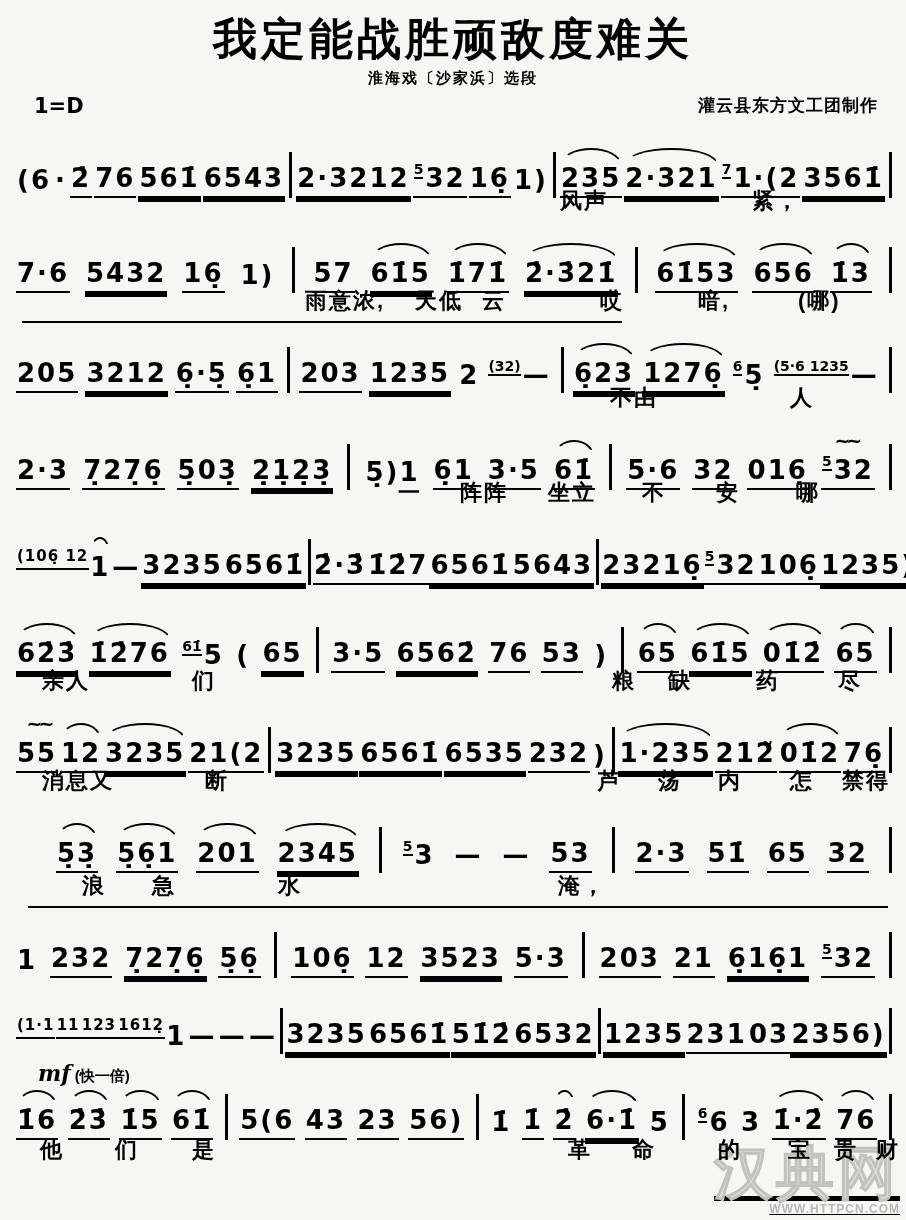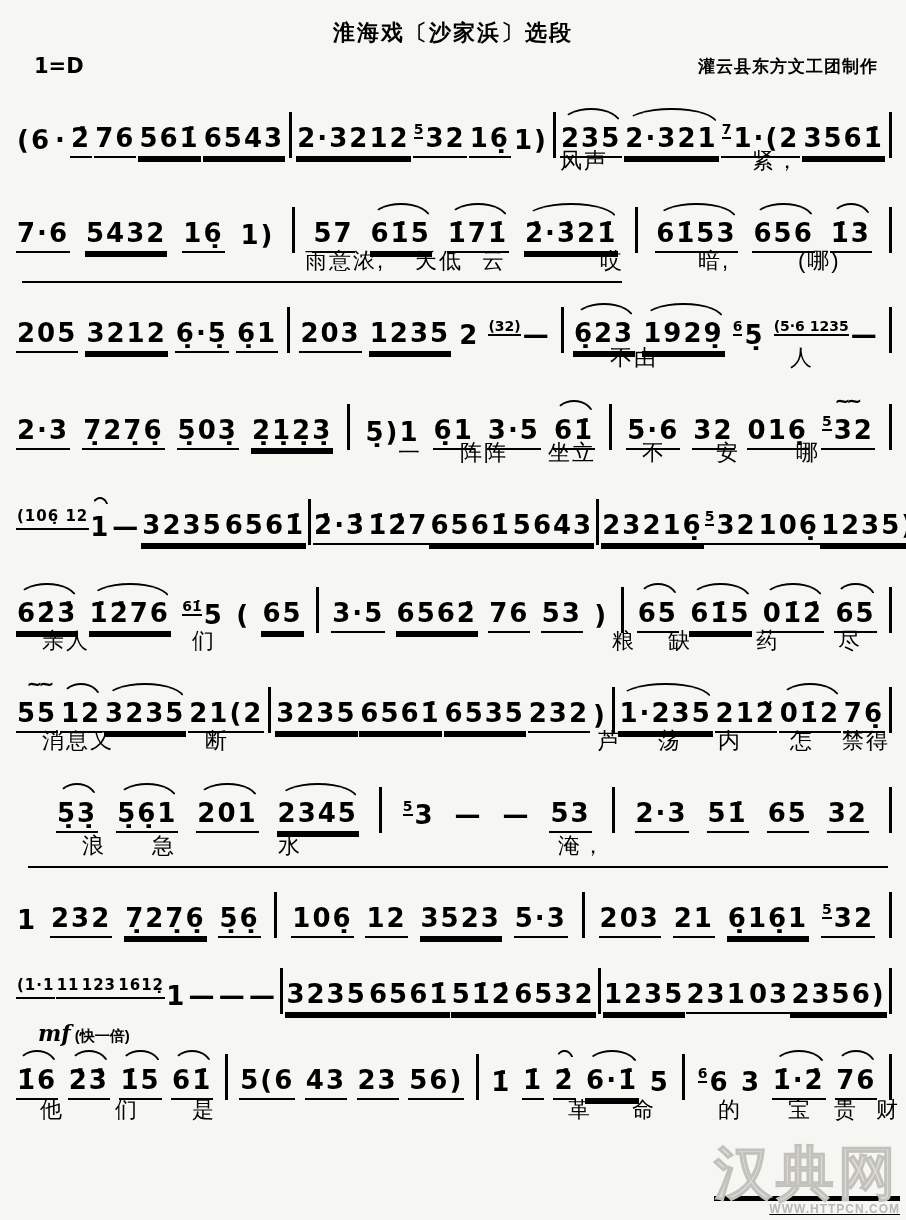--- a/index.html
+++ b/index.html
@@ -1,20 +1,20 @@
 <!DOCTYPE html>
 <html><head>
 <meta charset="utf-8">
 <style>
   html,body{margin:0;padding:0;background:#e9e9e7;}
   body{width:906px;min-height:1220px;margin:0 auto;background:#f6f6f3;color:#000;
        font-family:"Liberation Sans","DejaVu Sans",sans-serif;position:relative;overflow:hidden;}
   .header{padding-top:14px;text-align:center;}
   .title{font-size:44px;font-weight:bold;letter-spacing:4px;line-height:1.15;}
-  .subtitle{font-size:22px;font-weight:bold;margin-top:4px;letter-spacing:2px;}
+  .subtitle{font-size:15px;font-weight:bold;margin-top:4px;letter-spacing:2px;}
   .meta{display:flex;justify-content:space-between;align-items:center;
         padding:6px 28px 0 34px;font-weight:bold;}
   .keysig{font-size:21px;font-family:"DejaVu Sans",sans-serif;}
   .credit{font-size:17px;letter-spacing:1px;}
   .score{margin-top:4px;position:relative;z-index:2;}
   .mline{position:relative;}
   .notes{display:flex;justify-content:space-between;align-items:flex-end;
          padding:30px 12px 6px 16px;}
   .tok{position:relative;display:inline-block;font-weight:bold;font-size:26px;
        font-family:"DejaVu Sans",sans-serif;letter-spacing:2px;padding:0 1px 3px;white-space:nowrap;}
@@ -22,34 +22,35 @@
   .u2{border-bottom:2px solid #000;box-shadow:0 4px 0 0 #000;}
   .slur::after{content:"";position:absolute;left:1px;right:1px;top:-15px;height:12px;
        border:2px solid transparent;border-top-color:#000;border-radius:50%/100% 100% 0 0;}
   .tr::before{content:"~~";position:absolute;top:-26px;left:25%;font-size:19px;
        letter-spacing:-4px;font-weight:bold;}
   .grace{font-size:14px;font-weight:bold;border-bottom:2px solid #000;
        position:relative;top:-13px;margin-right:2px;letter-spacing:0;white-space:nowrap;}
   .sup{font-size:15px;position:relative;top:-15px;letter-spacing:1px;}
   .sup.u1{border-bottom-width:2px;}
   .bar{width:3px;height:46px;background:#000;margin:0 2px;flex:0 0 auto;}
-  .lyric{position:absolute;bottom:1px;font-size:22px;font-weight:normal;letter-spacing:2px;white-space:nowrap;}
+  .lyric{position:absolute;bottom:1px;font-size:22px;font-weight:bold;letter-spacing:2px;white-space:nowrap;}
   .topline{position:absolute;top:4px;height:2px;background:#000;}
   .ann{position:absolute;top:-4px;left:38px;white-space:nowrap;}
   .dyn{font-family:"DejaVu Serif",serif;font-style:italic;font-weight:bold;font-size:22px;}
   .annx{font-size:15px;font-weight:bold;margin-left:4px;}
   .watermark{position:absolute;right:6px;bottom:4px;z-index:1;text-align:right;text-decoration:underline;}
   .wm-logo{font-size:58px;font-weight:bold;color:#dddcd6;-webkit-text-stroke:1px #c2c1bb;
        letter-spacing:4px;line-height:1;}
   .wm-url{font-size:12px;color:#b9b8b2;letter-spacing:1px;font-weight:bold;}
 </style>
 </head>
 <body>
 
 <div class="header">
+  <div class="title">我定能战胜顽敌度难关</div>
   <div class="subtitle">淮海戏〔沙家浜〕选段</div>
 </div>
 <div class="meta">
   <span class="keysig">1=D</span>
   <span class="credit">灌云县东方文工团制作</span>
 </div>
 
 <div class="watermark">
   <div class="wm-logo">汉典网</div>
   <div class="wm-url">WWW.HTTPCN.COM</div>
@@ -110,21 +111,21 @@
         <span class="tok u2">3212</span>
         <span class="tok u1">6̣·5̣</span>
         <span class="tok u1">6̣1</span>
         <span class="bar"></span>
         <span class="tok u1">203</span>
         <span class="tok u2">1235</span>
         <span class="tok">2</span>
         <span class="tok"><span class="grace">(32)</span>—</span>
         <span class="bar"></span>
         <span class="tok u2 slur">6̣23</span>
-        <span class="tok u2 slur">1929̣</span>
+        <span class="tok u2 slur">1276̣</span>
         <span class="tok"><span class="grace">6</span>5̣</span>
         <span class="tok"><span class="grace">(5·6 1235</span>—</span>
         <span class="bar"></span>
       </div>
       <span class="lyric" style="left: 610px;">不由</span>
       <span class="lyric" style="left: 790px;">人</span>
     </div>
     <div class="mline" style="height: 95px;">
       <div class="notes">
         <span class="tok u1">2·3</span>

